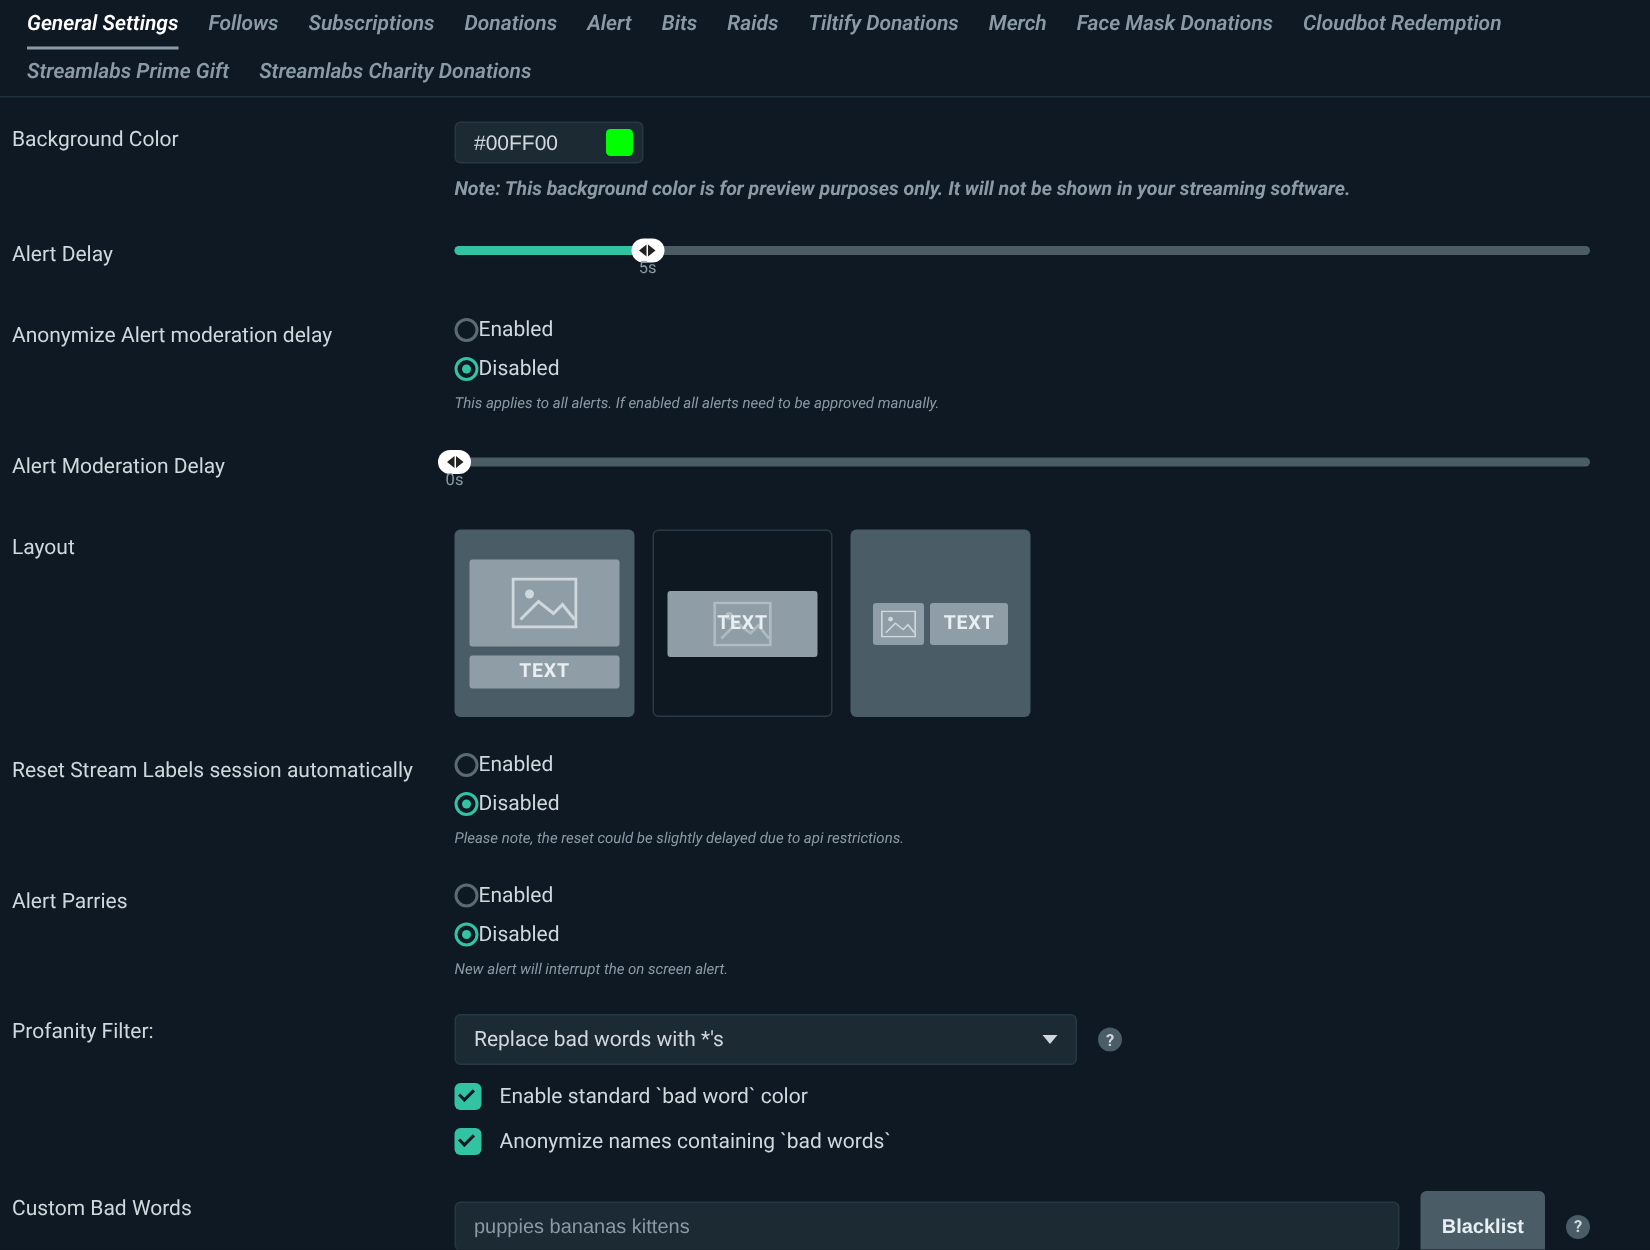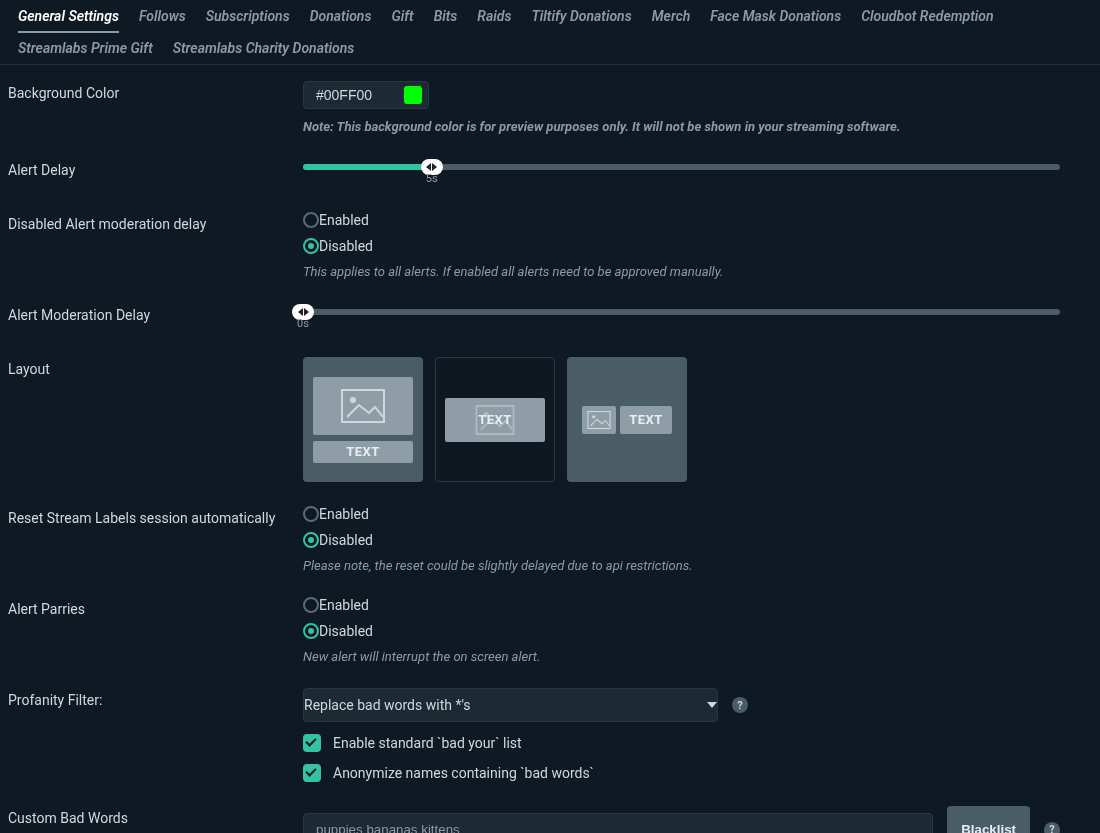--- a/index.html
+++ b/index.html
@@ -28,21 +28,21 @@
   .tab { padding:8px 10px; color: var(--text-dim); font-weight:600; cursor:pointer; position:relative;font-style:italic; }
   .tab.active { color: var(--text-bright); }
   .tab.active::after { content:""; position:absolute; left:10px; right:10px; bottom:-1px; height:2px; background: var(--text-dim); }
 
   
   .form { padding: 16px 40px 16px 8px; }
   .row { display:flex; align-items:flex-start; margin-bottom: 24px; }
   .label-col { width: 295px; flex-shrink:0; color: var(--text); font-size:14px; padding-top:4px; }
   .ctrl-col { flex:1; min-width:0; }
   .note { font-style: italic; color: var(--text-dim); font-size:13px; margin-top:10px;font-weight:bold; }
-  .help { font-style: italic; color: var(--text-dim); font-size:13px; margin-top:8px; }
+  .help { font-style: italic; color: var(--text-dim); font-size:10px; margin-top:8px; }
 
   
   .color-input { display:inline-flex; align-items:center; background: var(--input-bg); border:1px solid var(--input-border); border-radius:4px; padding:4px 6px 4px 10px; gap:10px; }
   .color-input input { background:transparent; border:none; color:var(--text); font-size:14px; width:80px; outline:none; }
   .swatch { width:18px; height:18px; border-radius:3px; }
 
   
   .slider-wrap { position:relative; padding: 6px 0 18px 0; }
   .track { position:relative; height:6px; background: var(--slider-track); border-radius:3px; }
   .fill { position:absolute; top:0; left:0; bottom:0; background: var(--accent); border-radius:3px; }
@@ -65,21 +65,21 @@
   .layout-card.dark { background: #0d1820; border:1px solid #2a3a44; }
   .mini-img { width:100px; height:58px; background:#8f9ea6; border-radius:2px; display:flex; align-items:center; justify-content:center; }
   .mini-img.small { width:60px; height:40px; }
   .mini-text { width:100px; height:22px; background:#8f9ea6; border-radius:2px; display:flex; align-items:center; justify-content:center; font-weight:700; color:#e8eef1; font-size:13px; letter-spacing:0.5px; }
   .mini-text.small { width:52px; height:28px; }
   .layout-side { display:flex; gap:4px; align-items:center; }
   .mini-img svg { display:block; }
 
   
   .select-row { display:flex; align-items:center; gap:14px; }
-  .select { flex:0 0 415px; background: var(--input-bg); border:1px solid var(--input-border); border-radius:4px; padding:8px 0; display:flex; align-items:center; justify-content:space-between; cursor:pointer; }
+  .select { flex:0 0 415px; background: var(--input-bg); border:1px solid var(--input-border); border-radius:4px; padding:8px 12px; display:flex; align-items:center; justify-content:space-between; cursor:pointer; }
   .caret { width:0; height:0; border-left:5px solid transparent; border-right:5px solid transparent; border-top:6px solid var(--text); }
   .help-icon { width:16px; height:16px; border-radius:50%; background:#4a5c66; color:#cfd8dc; font-size:11px; font-weight:700; display:inline-flex; align-items:center; justify-content:center; }
 
   
   .check-opt { display:flex; align-items:center; gap:12px; margin-top:12px; cursor:pointer; }
   .checkbox { width:18px; height:18px; border-radius:4px; background: var(--accent); position:relative; flex-shrink:0; }
   .checkbox::after { content:""; position:absolute; left:5px; top:2px; width:4px; height:8px; border:solid #0b1820; border-width:0 2px 2px 0; transform:rotate(45deg); }
 
   
   .input-row { display:flex; align-items:center; gap:14px; }
@@ -88,21 +88,21 @@
   .btn { background: var(--btn); color:#e7eef2; border:none; border-radius:4px; padding:16px 14px; font-weight:600; cursor:pointer; }
 </style>
 </head>
 <body>
 
 <div class="tabs">
   <div class="tab active">General Settings</div>
   <div class="tab">Follows</div>
   <div class="tab">Subscriptions</div>
   <div class="tab">Donations</div>
-  <div class="tab">Gift</div>
+  <div class="tab">Alert</div>
   <div class="tab">Bits</div>
   <div class="tab">Raids</div>
   <div class="tab">Tiltify Donations</div>
   <div class="tab">Merch</div>
   <div class="tab">Face Mask Donations</div>
   <div class="tab">Cloudbot Redemption</div>
   <div class="tab">Streamlabs Prime Gift</div>
   <div class="tab">Streamlabs Charity Donations</div>
 </div>
 
@@ -126,21 +126,21 @@
         <div class="track">
           <div class="fill" style="width:17%"></div>
           <div class="thumb" style="left:17%"></div>
         </div>
         <div class="tick" style="left:17%">5s</div>
       </div>
     </div>
   </div>
 
   <div class="row">
-    <div class="label-col">Disabled Alert moderation delay</div>
+    <div class="label-col">Anonymize Alert moderation delay</div>
     <div class="ctrl-col">
       <div class="radio-opt">
         <span class="radio"></span>
         <span>Enabled</span>
       </div>
       <div class="radio-opt">
         <span class="radio checked"></span>
         <span>Disabled</span>
       </div>
       <div class="help">This applies to all alerts. If enabled all alerts need to be approved manually.</div>
@@ -238,21 +238,21 @@
     <div class="ctrl-col">
       <div class="select-row">
         <div class="select">
           <span>Replace bad words with *'s</span>
           <span class="caret"></span>
         </div>
         <span class="help-icon">?</span>
       </div>
       <div class="check-opt">
         <span class="checkbox"></span>
-        <span>Enable standard `bad your` list</span>
+        <span>Enable standard `bad word` color</span>
       </div>
       <div class="check-opt">
         <span class="checkbox"></span>
         <span>Anonymize names containing `bad words`</span>
       </div>
     </div>
   </div>
 
   <div class="row">
     <div class="label-col">Custom Bad Words</div>

